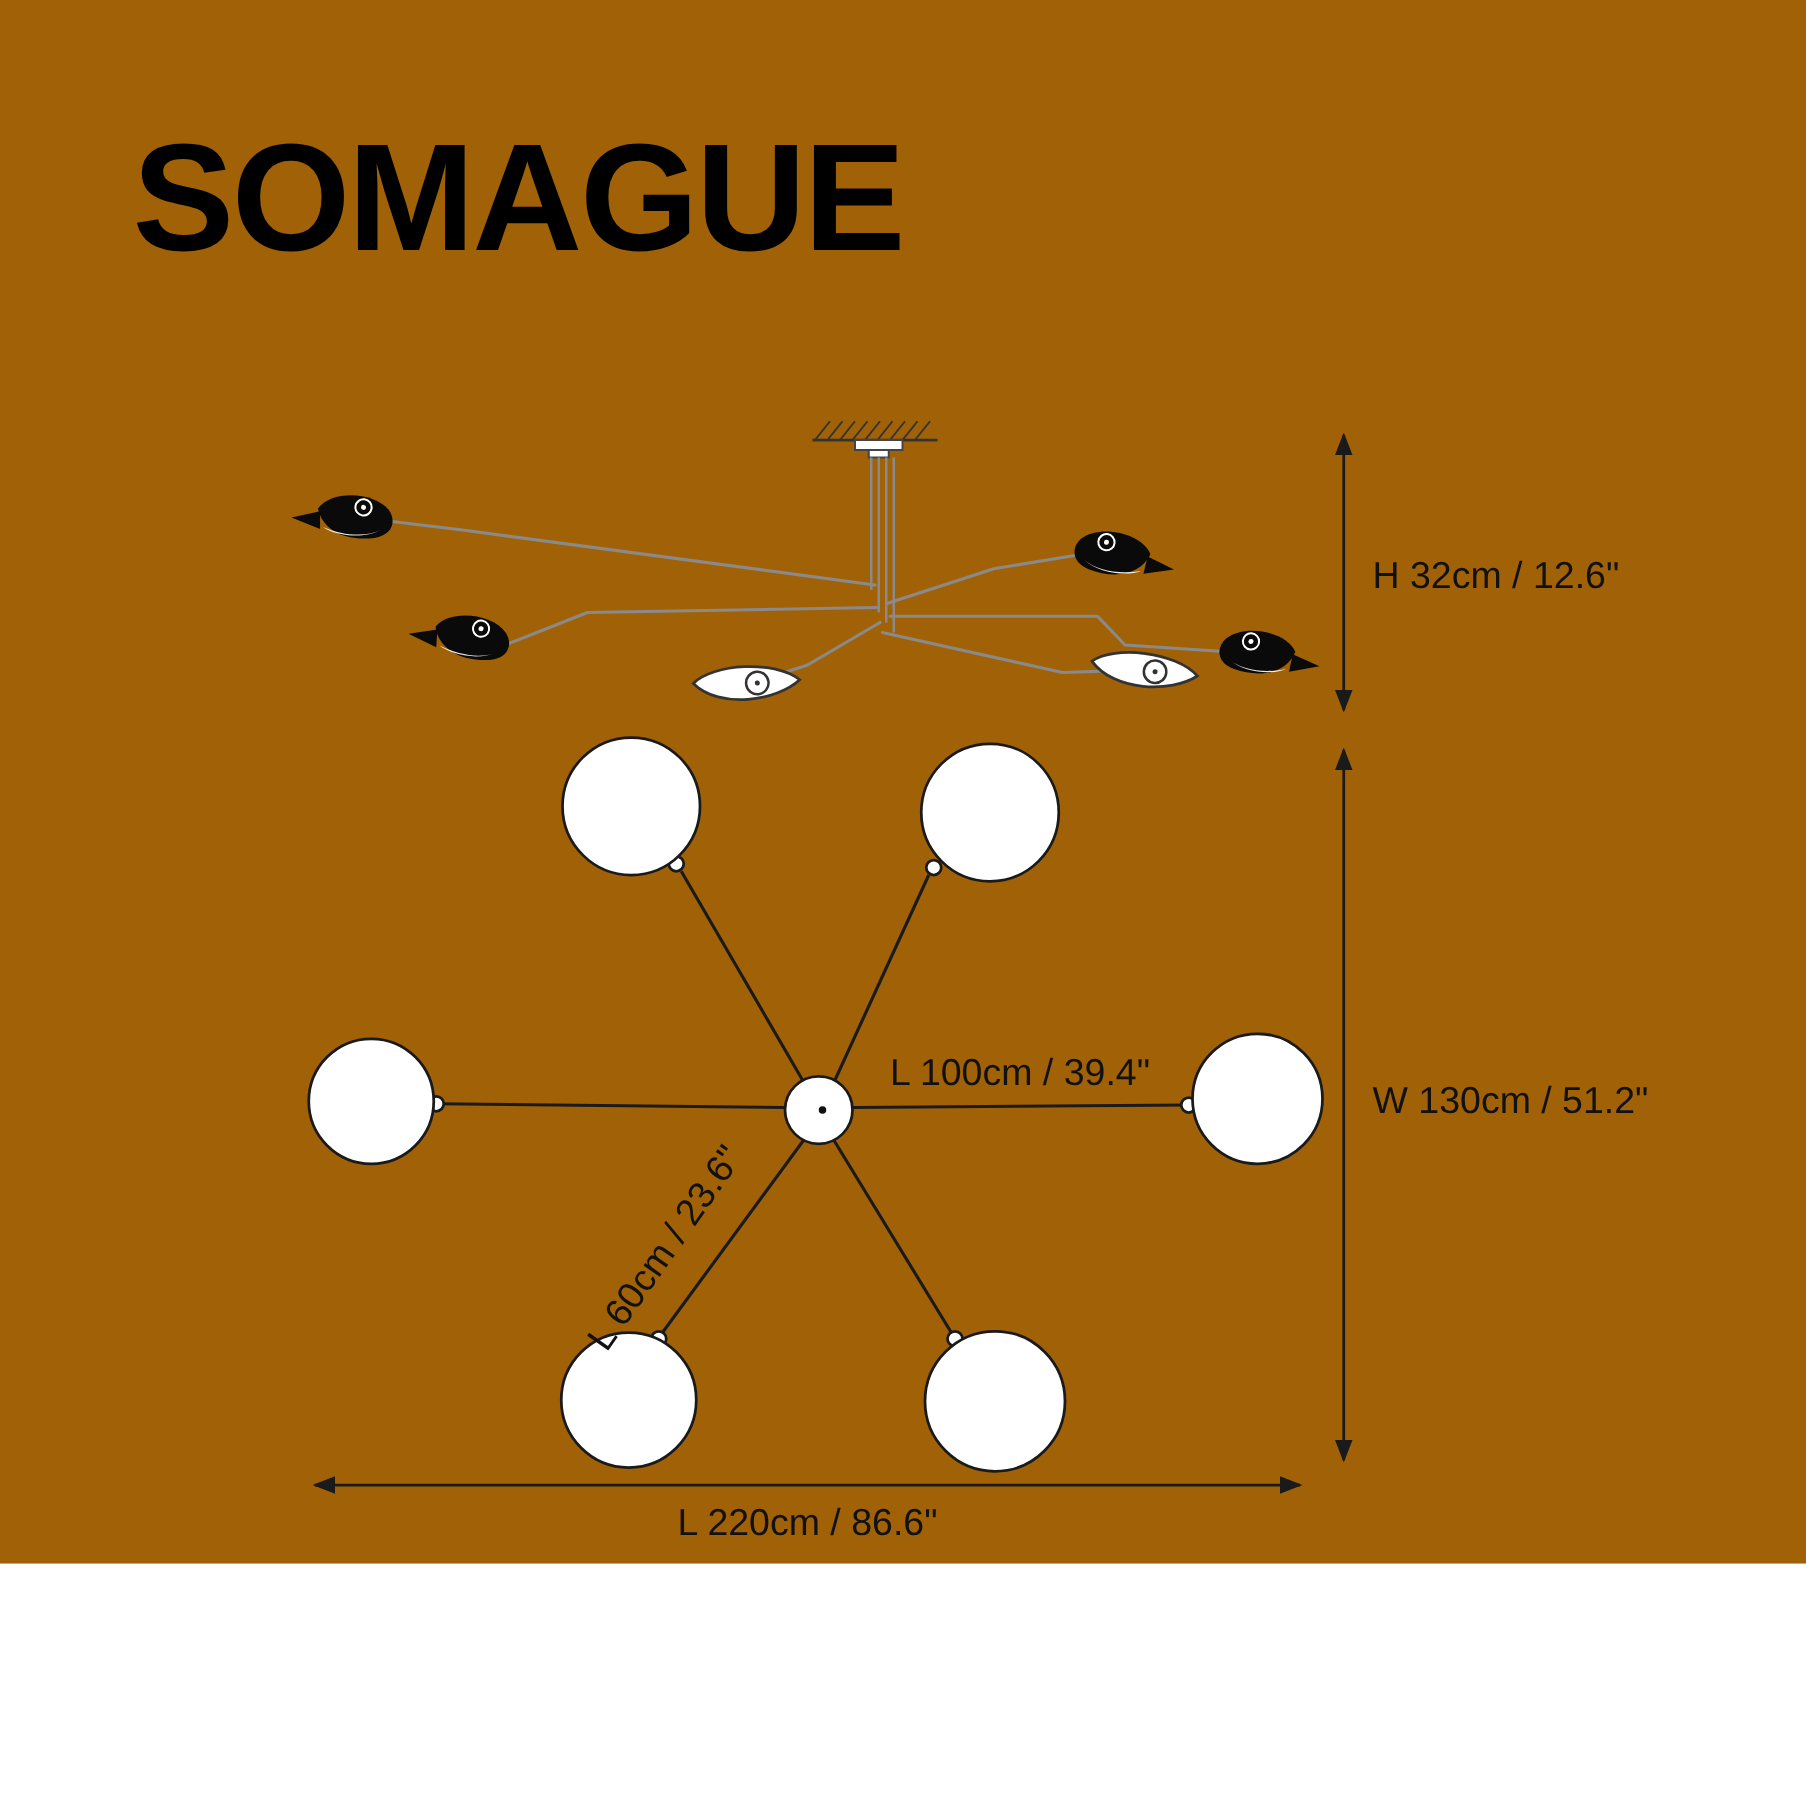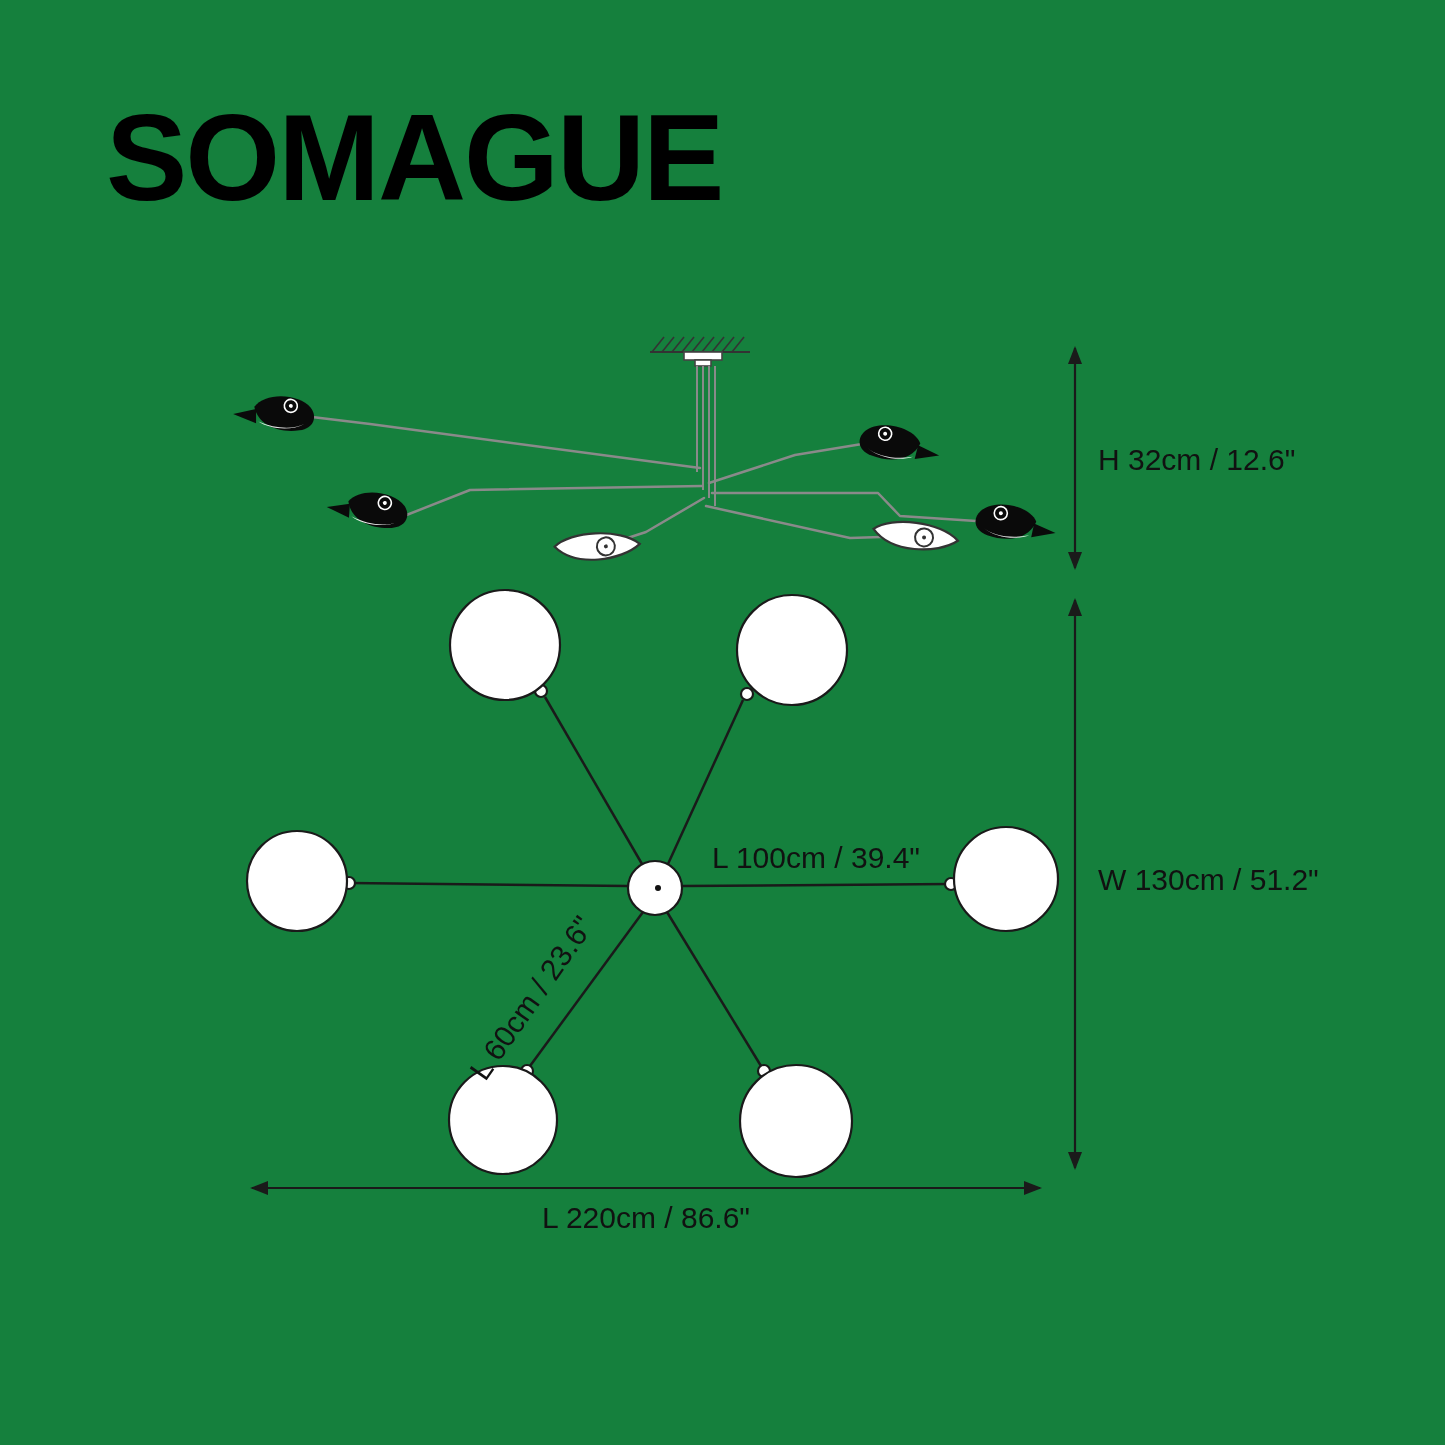--- a/index.html
+++ b/index.html
@@ -4,22 +4,22 @@
 <style>
   html, body {
     margin: 0;
     padding: 0;
     background: #ffffff;
     font-family: "Liberation Sans", sans-serif;
   }
   .page {
     position: relative;
     width: 1445px;
-    height: 1445px;
-    background: #15803d;
+    height: 1251px;
+    background: #a16207;
     overflow: hidden;
   }
   svg { display: block; }
   .brand-text {
     font-family: "Liberation Sans", sans-serif;
     font-weight: bold;
     letter-spacing: -2px;
     fill: #000000;
   }
   .dim-text {

